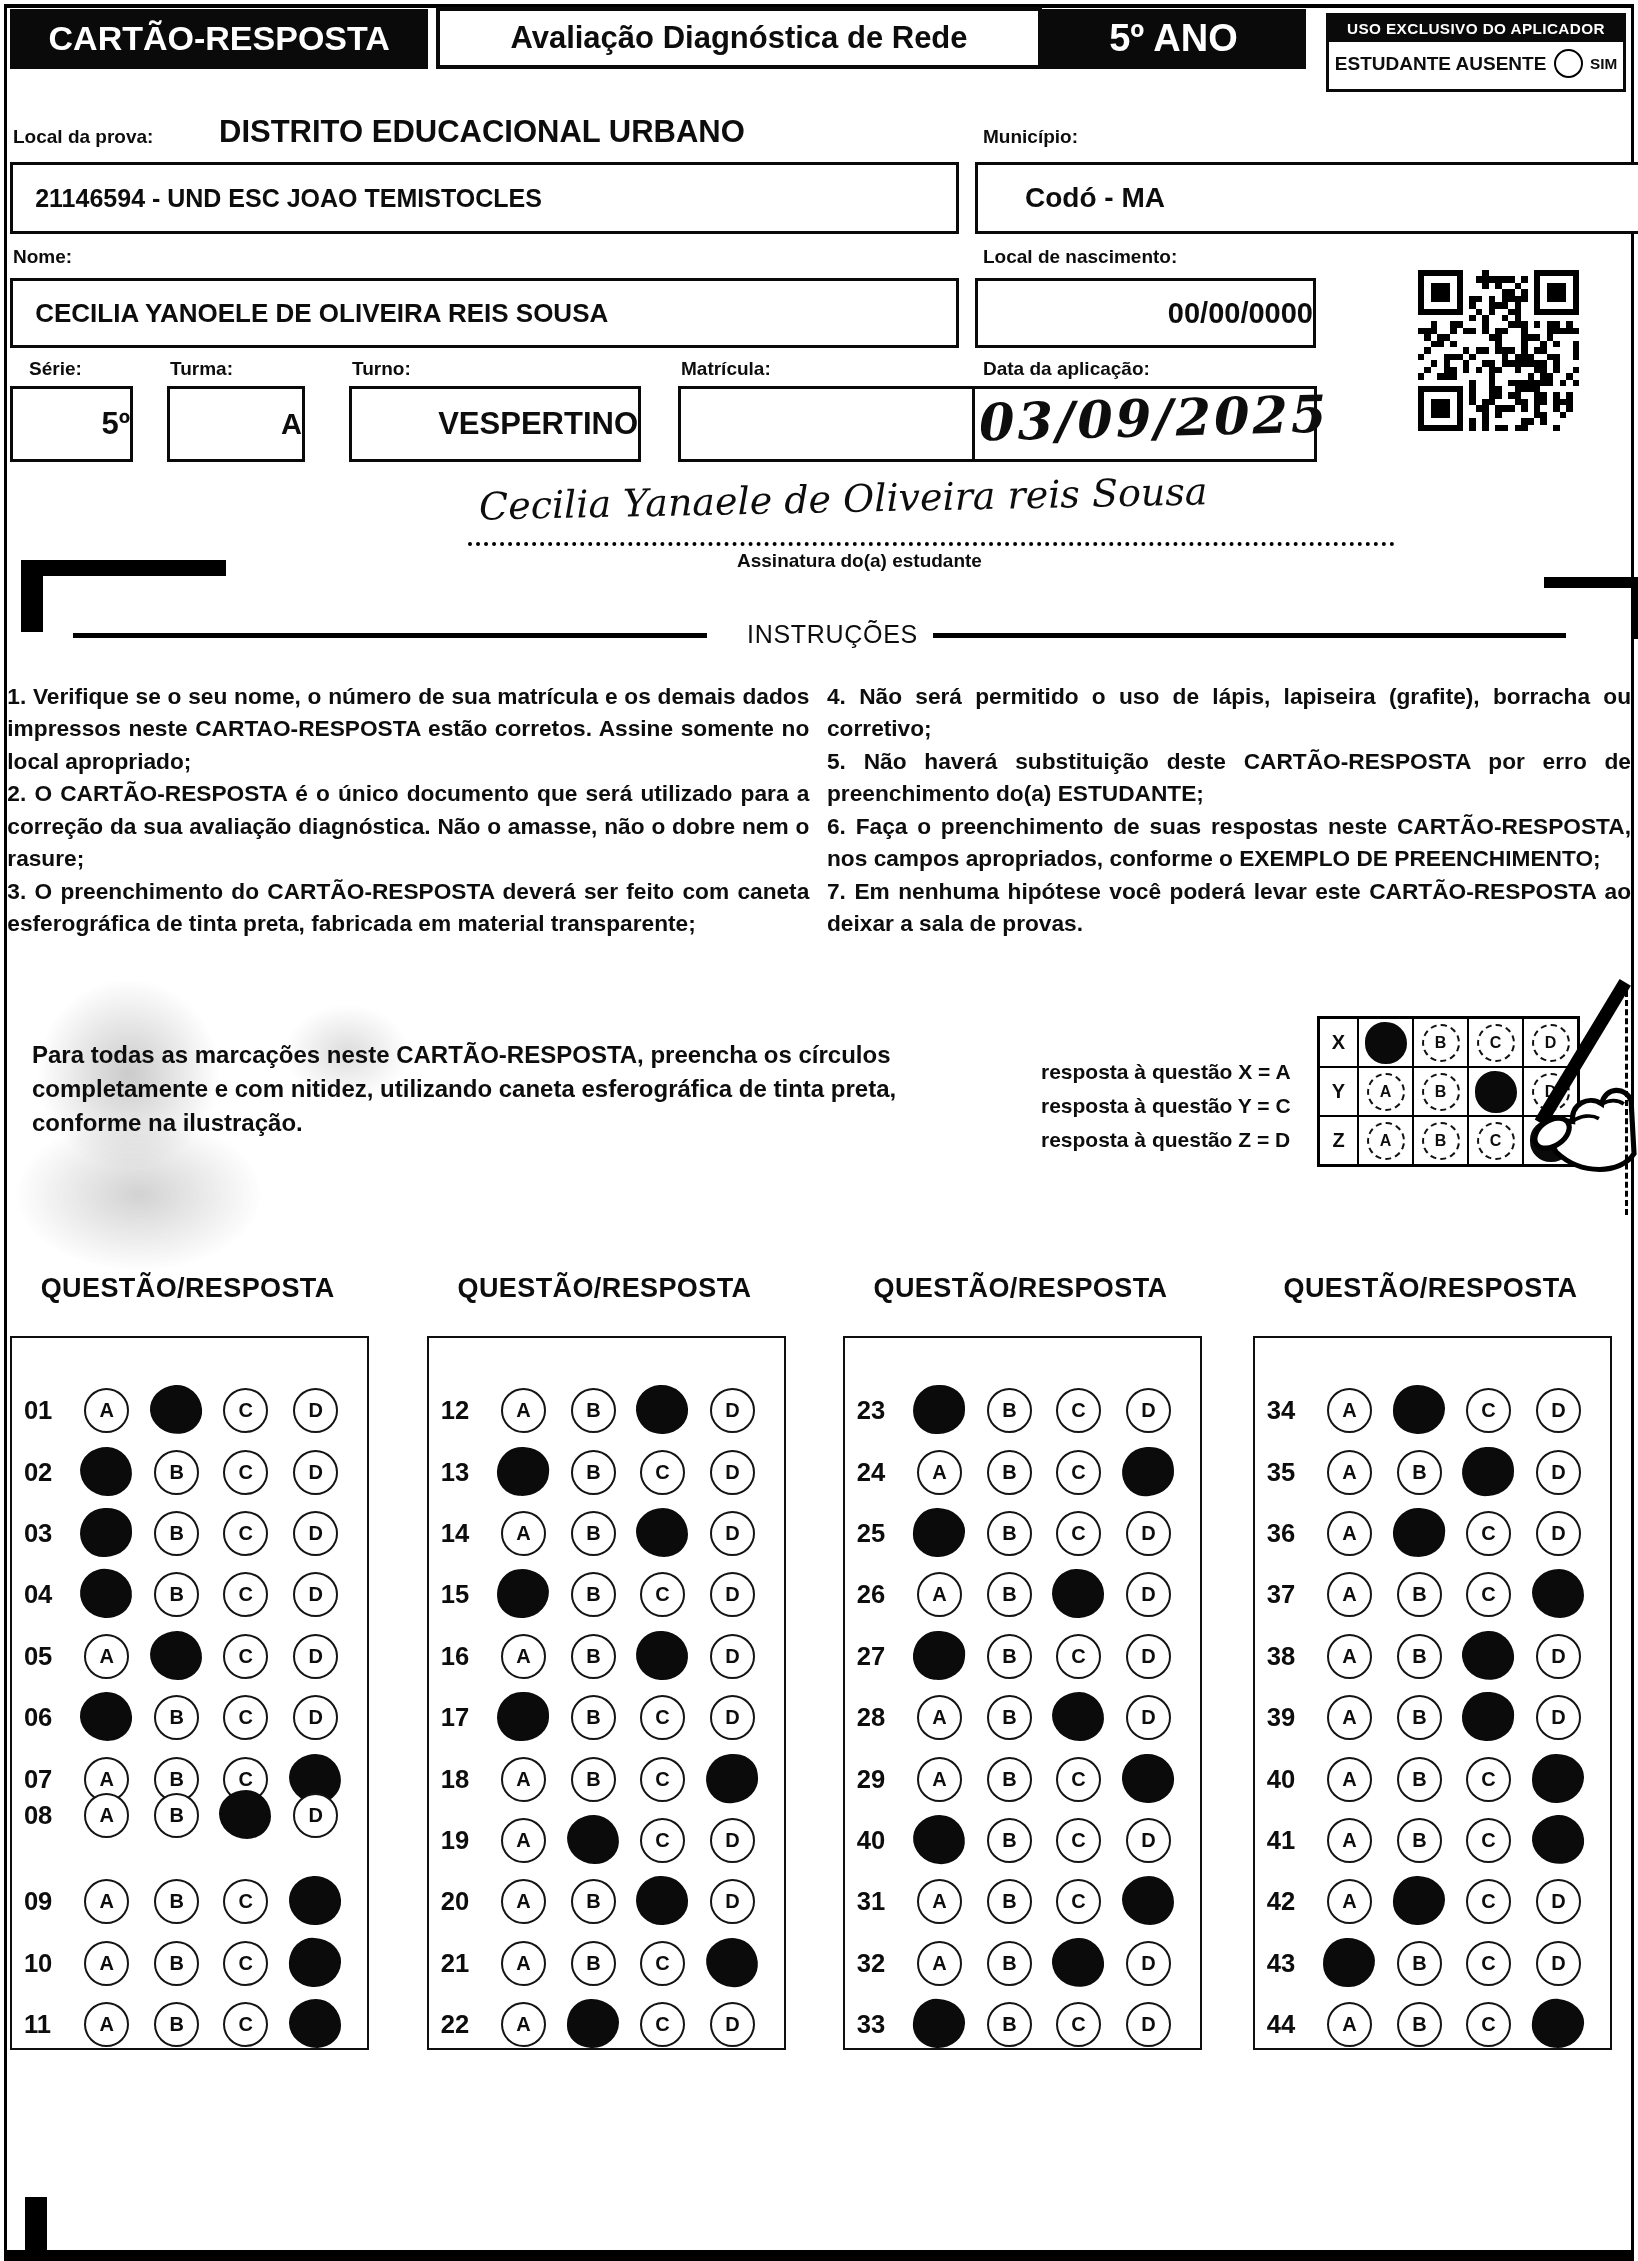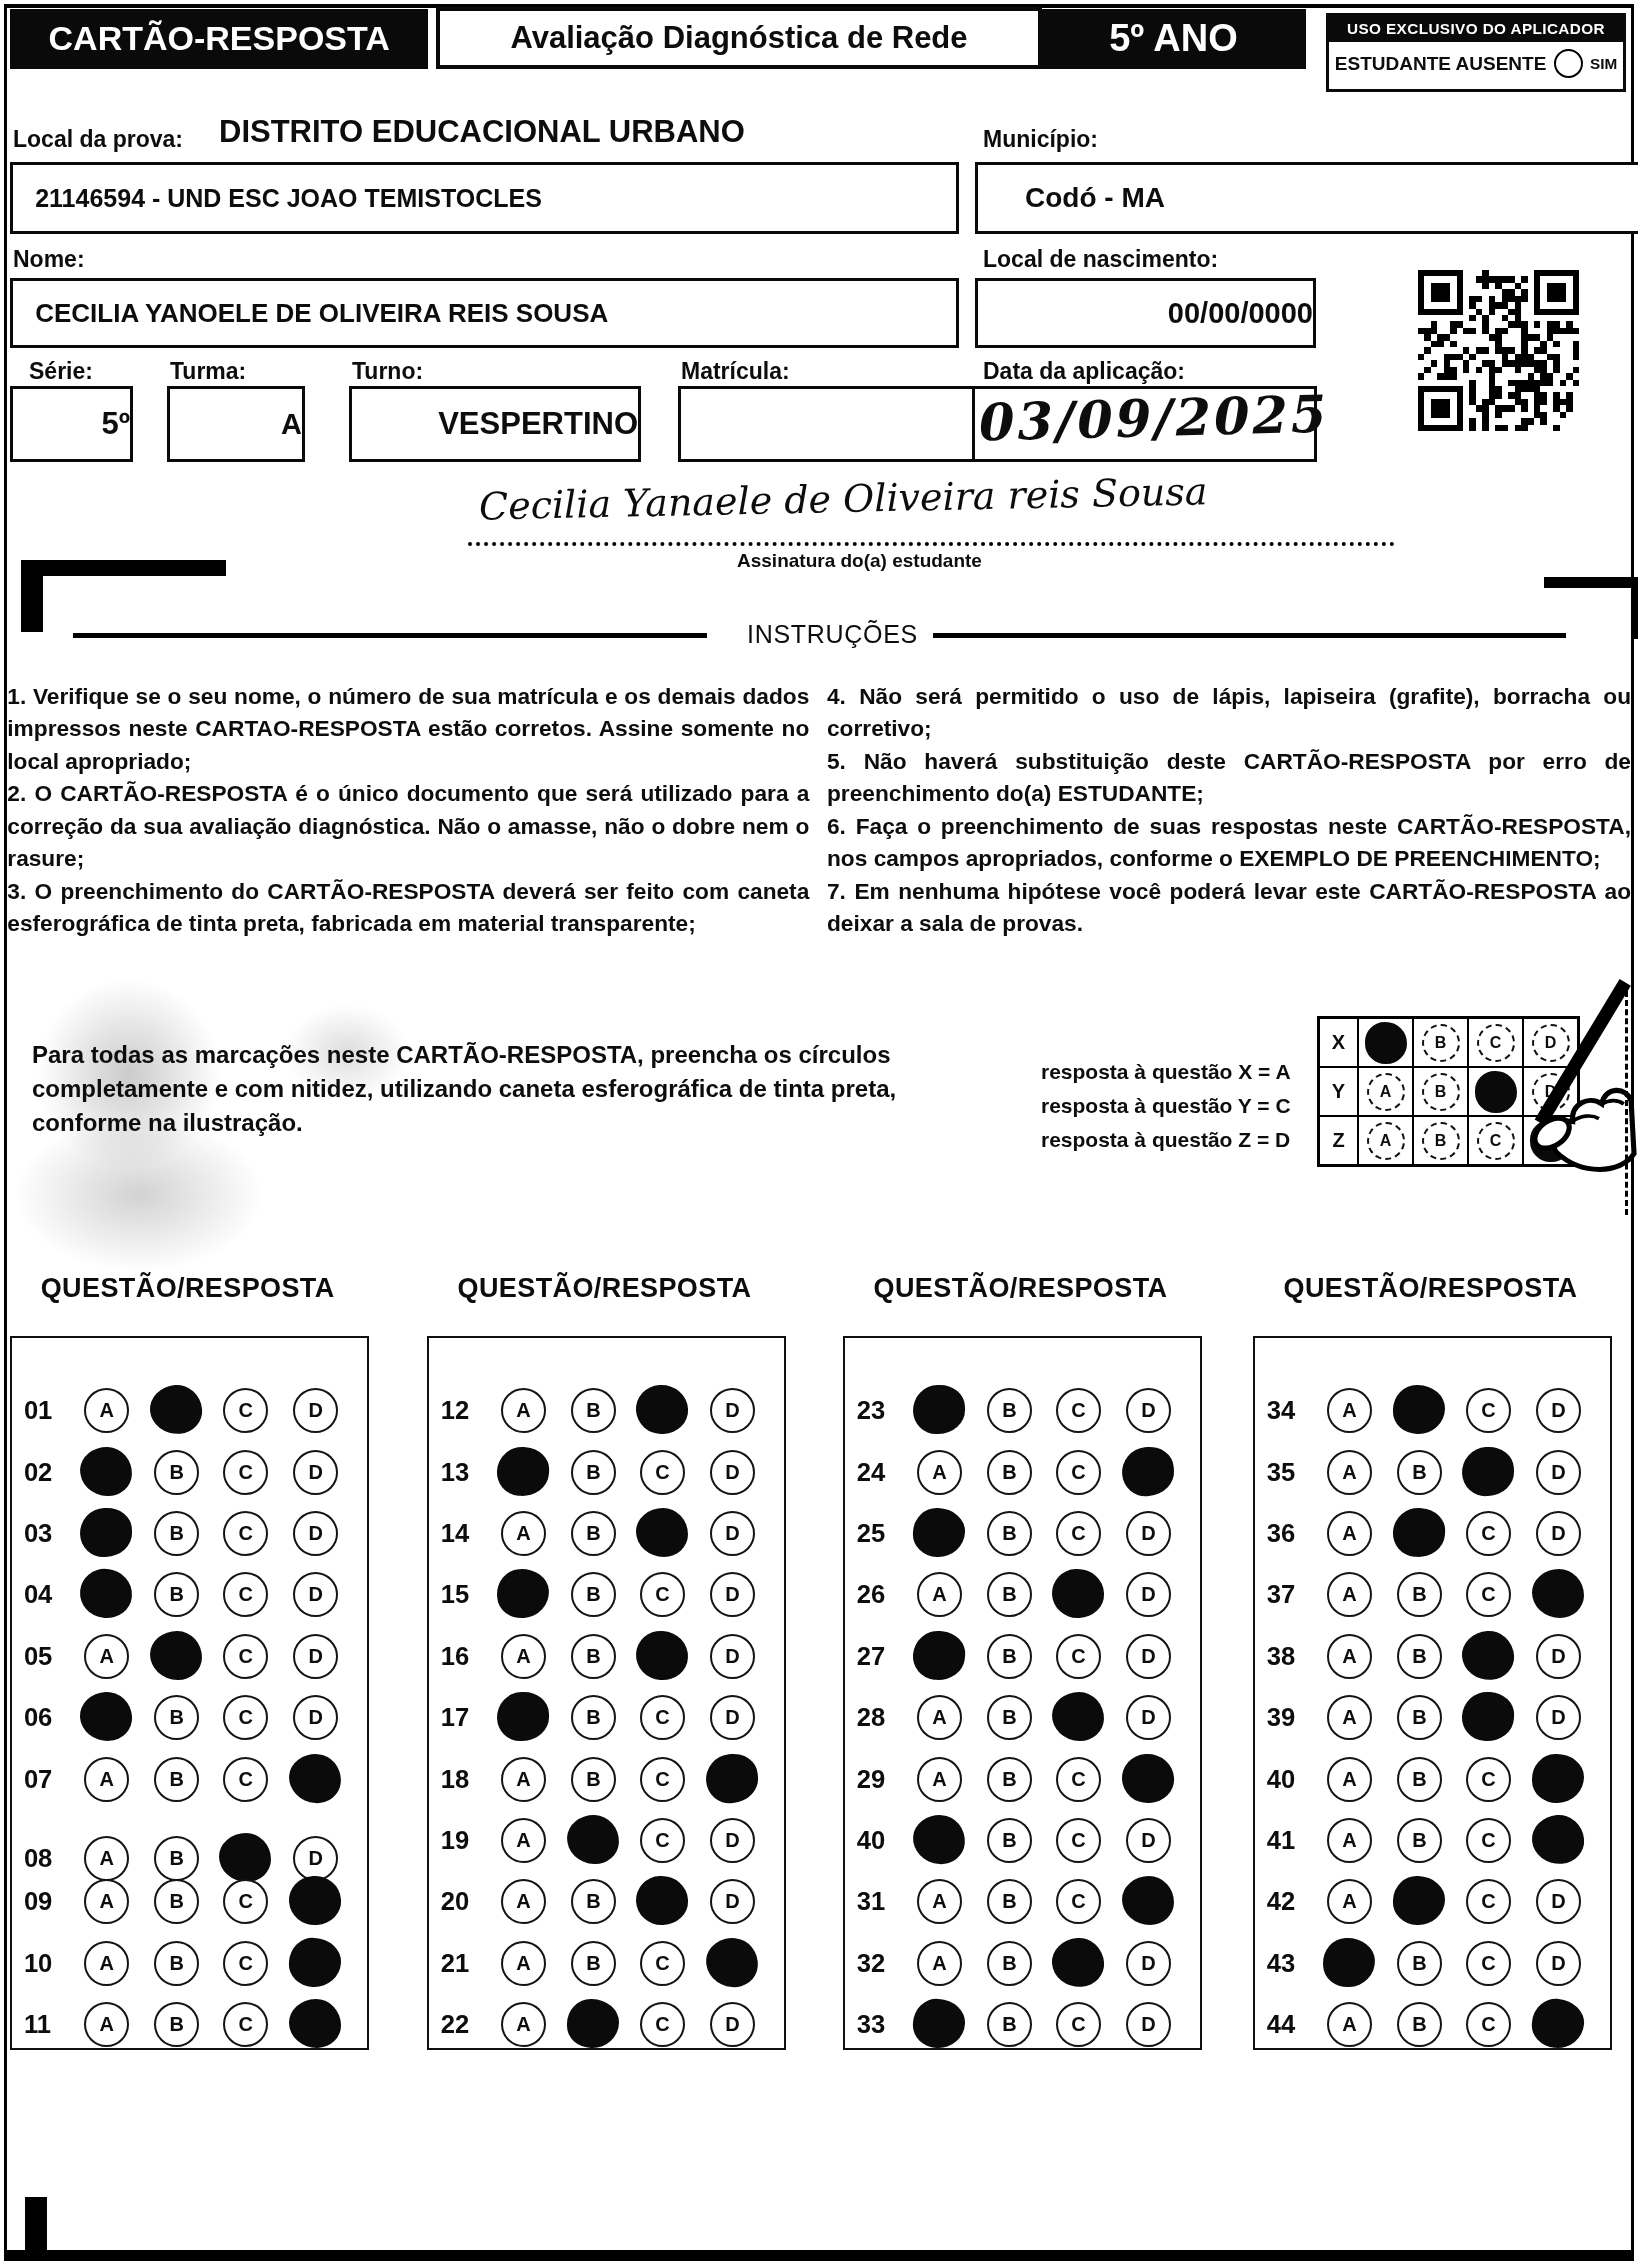--- a/index.html
+++ b/index.html
@@ -11,21 +11,21 @@
   
   .hdr-black{position:absolute;background:#0a0a0a;color:#fff;display:flex;align-items:center;justify-content:center;font-weight:bold;}
   .hdr-white{position:absolute;background:#fff;border:4.4px solid #0a0a0a;display:flex;align-items:center;justify-content:center;font-weight:bold;}
   .apl-box{position:absolute;border:3.7px solid #0a0a0a;background:#fff;margin-top:7px;}
   .apl-top{background:#0a0a0a;color:#fff;font-weight:bold;font-size:15.3px;text-align:center;
            height:26px;line-height:26px;letter-spacing:0.4px;}
   .apl-row{display:flex;align-items:center;justify-content:center;gap:7.3px;height:44px;}
   .apl-row .lbl{font-weight:bold;font-size:19px;}
   .apl-circle{width:25px;height:25px;border:2.9px solid #000;border-radius:50%;background:#fff;}
   .apl-sim{font-weight:bold;font-size:15.3px;}
-  .field-label{position:absolute;font-weight:bold;font-size:23px;white-space:nowrap;}
+  .field-label{position:absolute;font-weight:bold;font-size:19px;white-space:nowrap;}
   .big-title{position:absolute;font-weight:bold;font-size:31px;white-space:nowrap;}
   .fbox{position:absolute;border:3.7px solid #0a0a0a;background:#fff;display:flex;align-items:center;font-weight:bold;}
   .fbox.center{justify-content:flex-end;}
   .hand{font-family:"DejaVu Serif",serif;font-style:italic;white-space:nowrap;}
   .sig-line{position:absolute;border-bottom:4.4px dotted #000;}
   .sig-label{position:absolute;font-weight:bold;font-size:19px;}
   .bracket{position:absolute;}
   
   .instr-line{position:absolute;background:#000;height:5.1px;}
   .instr-title{position:absolute;font-weight:normal;font-size:25px;letter-spacing:0.7px;}
@@ -483,21 +483,21 @@
           <span class="bubble" style="left: 211px;">C</span>
           <span class="bubble" style="left: 281px;">D</span>
         </div>
         <div class="arow" style="top: 417px;">
           <span class="qnum">07</span>
           <span class="bubble" style="left: 72px;">A</span>
           <span class="bubble" style="left: 142px;">B</span>
           <span class="bubble" style="left: 211px;">C</span>
           <span class="bubble filled" style="left: 281px; border-radius: 52% 48% 46% 54% / 48% 54% 46% 52%; transform: rotate(4deg);"></span>
         </div>
-        <div class="arow" style="top: 496px; padding-left: 28px;">
+        <div class="arow" style="top: 453px; padding-left: 28px;">
           <span class="qnum">08</span>
           <span class="bubble" style="left: 72px;">A</span>
           <span class="bubble" style="left: 142px;">B</span>
           <span class="bubble filled" style="left: 211px; border-radius: 52% 48% 46% 54% / 48% 54% 46% 52%; transform: rotate(0deg);"></span>
           <span class="bubble" style="left: 281px;">D</span>
         </div>
         <div class="arow" style="top: 539px;">
           <span class="qnum">09</span>
           <span class="bubble" style="left: 72px;">A</span>
           <span class="bubble" style="left: 142px;">B</span>

